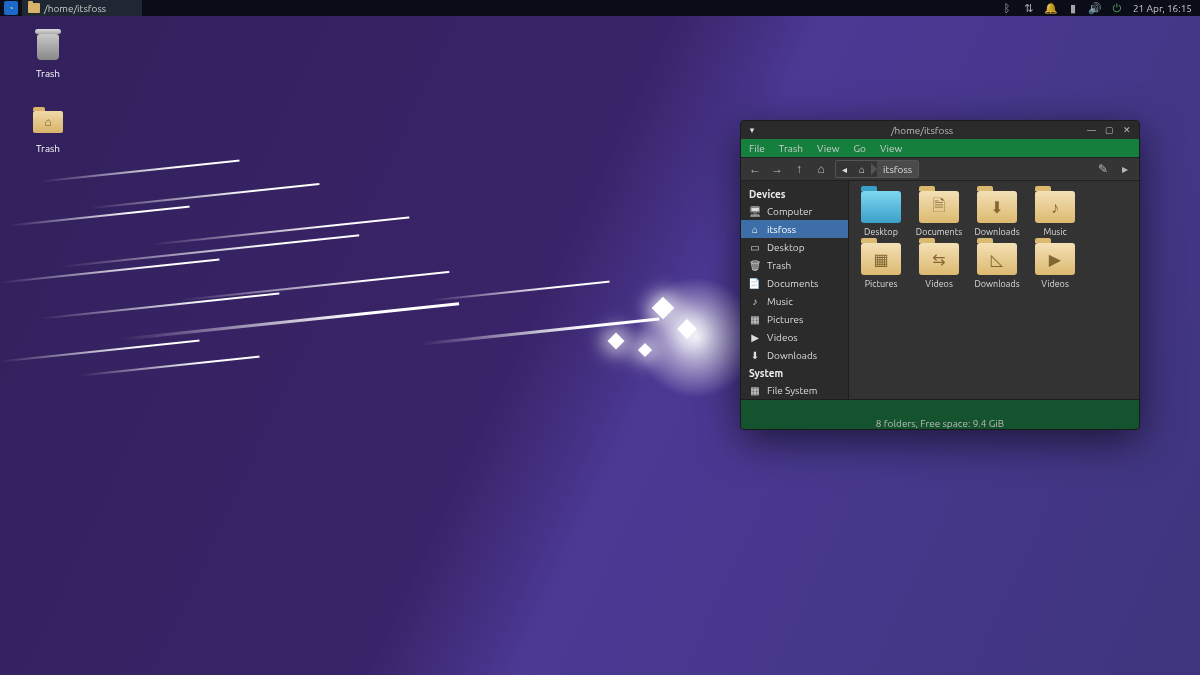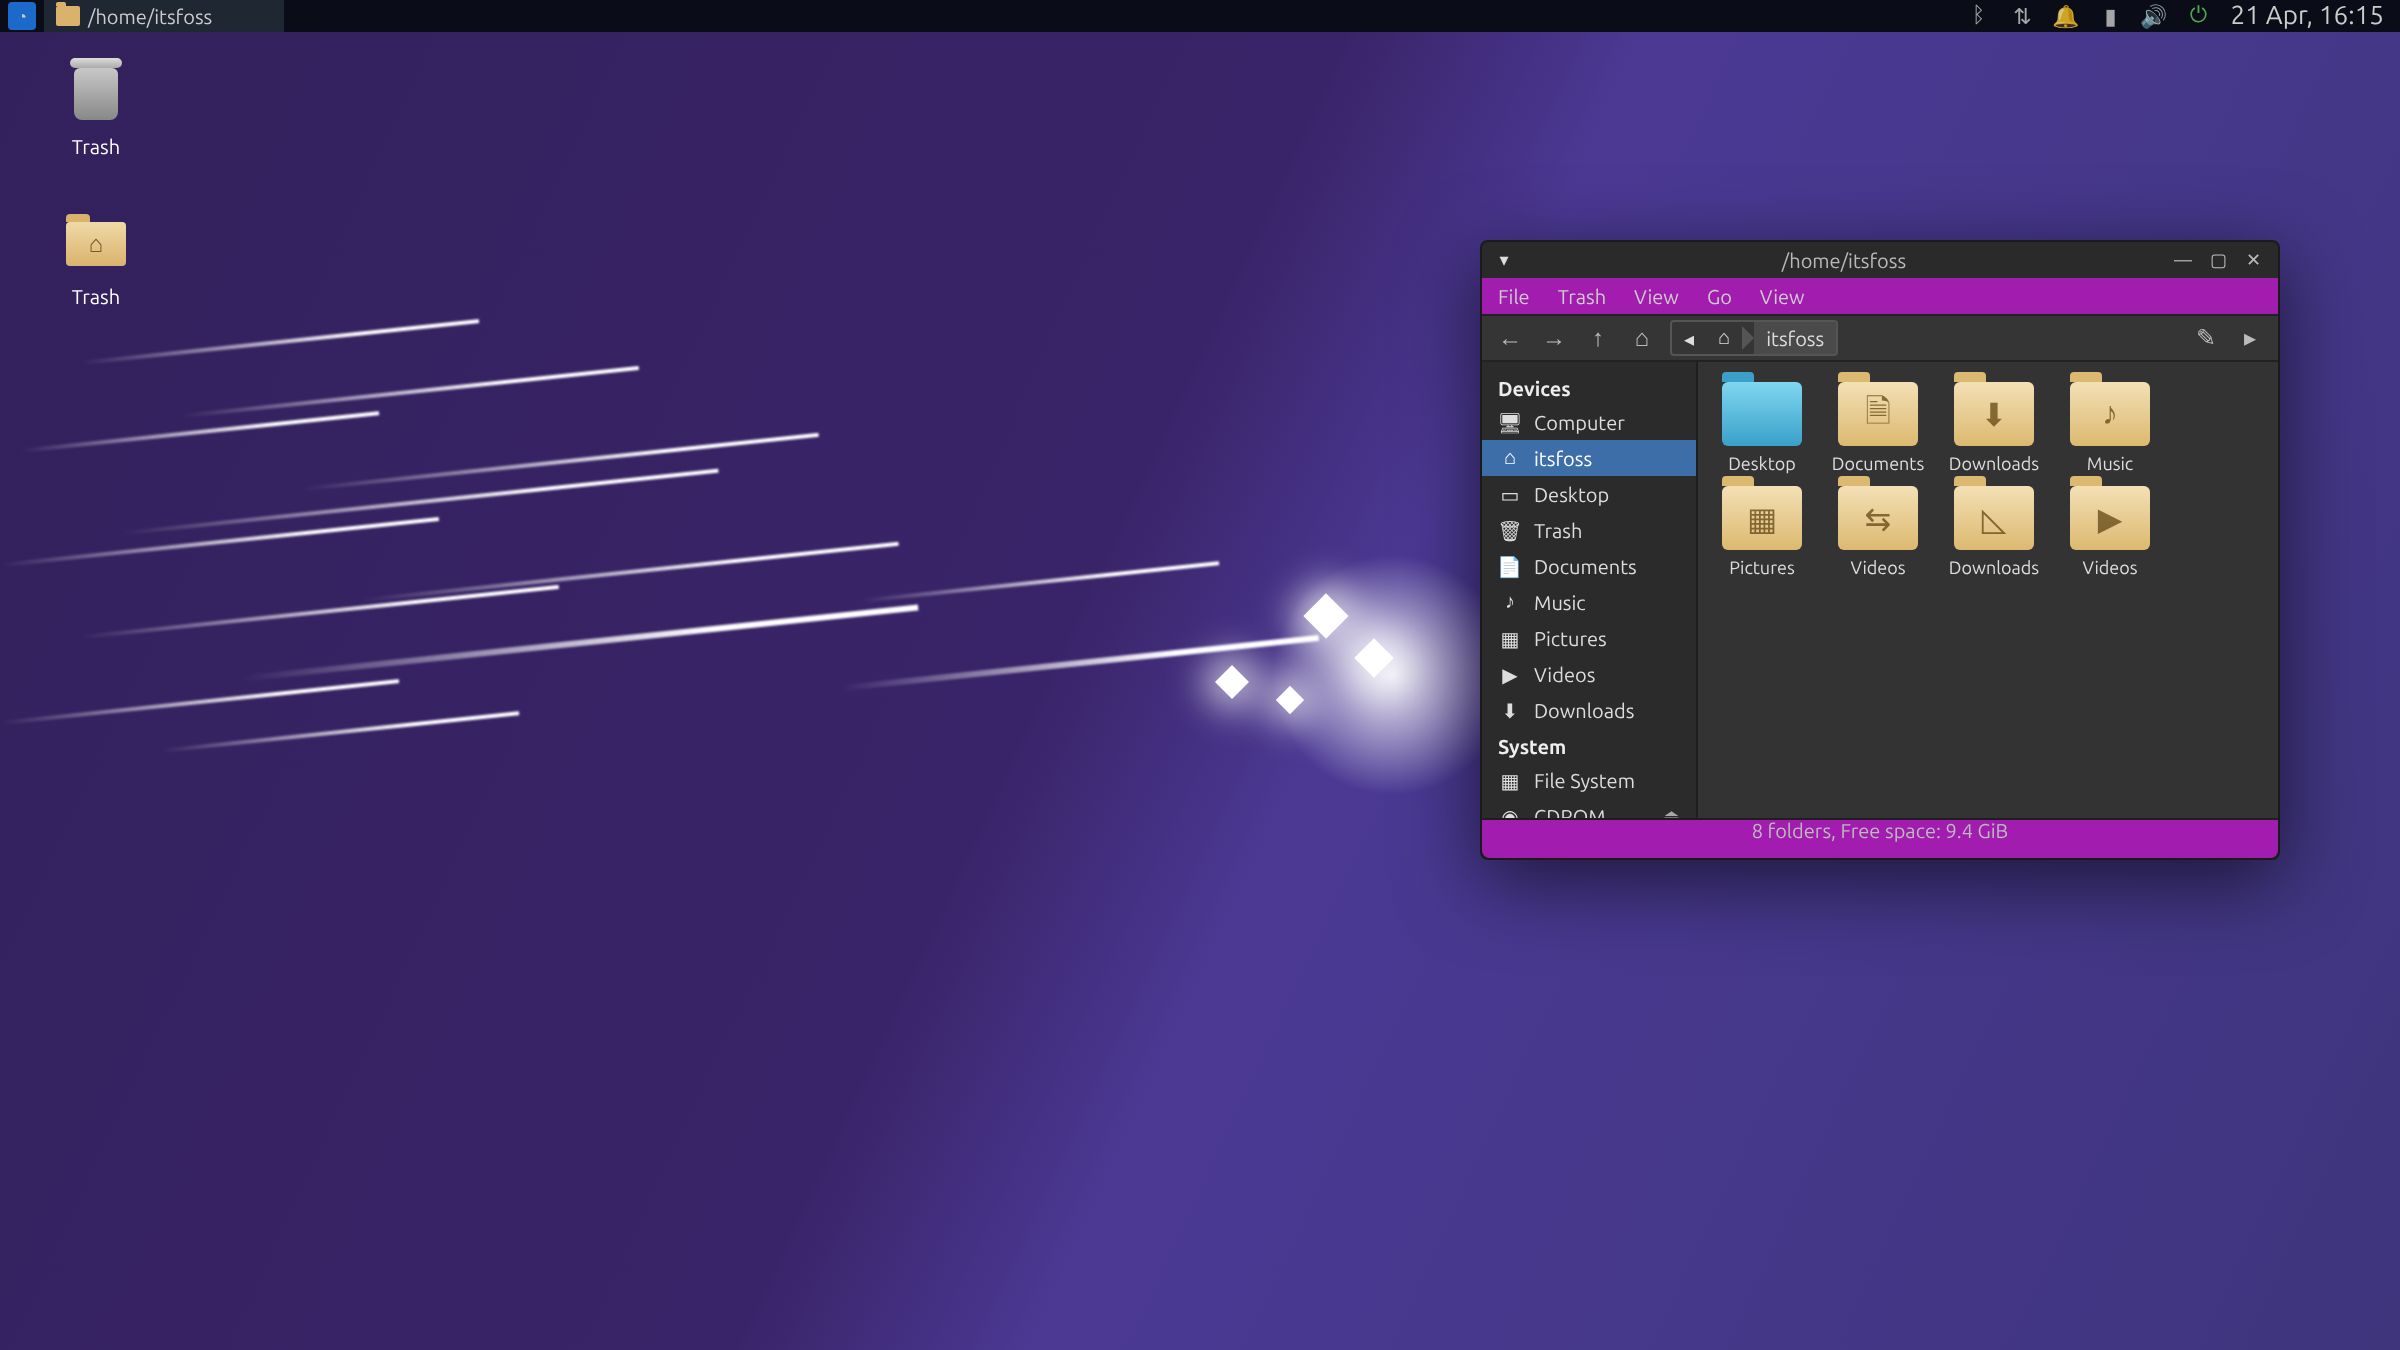--- a/index.html
+++ b/index.html
@@ -32,21 +32,21 @@
   .panel .logo { width: 14px; height: 14px; margin: 0 4px; background:#1b6ac9; border-radius:2px; display:flex; align-items:center; justify-content:center; font-size:8px;}
   .panel .task {
     display: flex; align-items: center; gap: 4px; padding: 0 6px; height: 100%;
     background: #1f2733; min-width: 120px;
   }
   .panel .task .ficon { width: 12px; height: 10px; background: #d9b36c; border-radius: 1px; position:relative;}
   .panel .task .ficon::before { content:""; position:absolute; top:-2px; left:0; width:5px; height:2px; background:#d9b36c; border-radius:1px 1px 0 0;}
   .panel .spacer { flex: 1; }
   .tray { display:flex; align-items:center; gap:10px; padding-right:8px; height:100%;}
   .tray .ic { width:12px; height:12px; opacity:.8; display:flex; align-items:center; justify-content:center; font-size:11px;}
-  .tray .clock { font-size:13px; }
+  .tray .clock { font-size:10px; }
 
   
   .dicon { position:absolute; width:60px; text-align:center; color:#fff; font-size:10px; }
   .dicon .glyph { width:34px; height:34px; margin:0 auto 4px; display:flex; align-items:center; justify-content:center; }
   .trash-can {
     width:22px; height:26px; background:linear-gradient(#c8c8c8,#888); border-radius:3px 3px 4px 4px;
     position:relative;
   }
   .trash-can::before { content:""; position:absolute; top:-5px; left:-2px; right:-2px; height:5px; background:linear-gradient(#ddd,#aaa); border-radius:3px;}
   .folder-big {
@@ -65,21 +65,21 @@
   }
   .titlebar {
     height:18px; background:#2a2a2a; display:flex; align-items:center;
     font-size:10px; padding:0 6px; gap:8px; border-radius:4px 4px 0 0;
   }
   .titlebar .wmenu { width:10px; height:10px; display:flex; align-items:center; justify-content:center; font-size:9px;}
   .titlebar .wtitle { flex:1; text-align:center; opacity:.8;}
   .titlebar .wbtn { width:10px; height:10px; font-size:9px; opacity:.8;}
   .menubar {
     height:18px; display:flex; align-items:center; gap:14px;
-    padding:0 8px; font-size:10px; color:#ccc; background:#a21caf;
+    padding:0 8px; font-size:10px; color:#ccc; background:#15803d;
   }
   .menubar span { cursor:default; }
   .toolbar {
     height:24px; background:#353535; display:flex; align-items:center;
     padding:0 6px; gap:6px; border-top:1px solid #222; border-bottom:1px solid #222;
   }
   .tbtn { width:16px; height:16px; display:flex; align-items:center; justify-content:center; font-size:12px; color:#bbb; border-radius:2px;}
   .crumb {
     display:flex; align-items:center; height:18px; border:1px solid #555;
     border-radius:2px; overflow:hidden; font-size:10px;
@@ -112,22 +112,22 @@
     width:40px; height:32px; margin:0 auto 4px; background:linear-gradient(#f3e0b5,#dcb970);
     border-radius:3px; position:relative; display:flex; align-items:center; justify-content:center;
   }
   .fitem .ficon::before{ content:""; position:absolute; top:-5px; left:0; width:16px; height:5px; background:#dcb970; border-radius:2px 2px 0 0;}
   .fitem.selected .ficon{ background:linear-gradient(#7fd7f0,#3aa0c9);}
   .fitem.selected .ficon::before{ background:#3aa0c9;}
   .fitem .mark{ font-size:16px; color:rgba(90,60,10,.7); }
   .fitem.selected .mark{ color:rgba(10,40,60,.8);}
 
   .statusbar{
-    height:20px; background:#a21caf; border-top:1px solid #1e1e1e;
-    display:flex; align-items:flex-start; justify-content:center;
+    height:30px; background:#14532d; border-top:1px solid #1e1e1e;
+    display:flex; align-items:flex-end; justify-content:center;
     font-size:10px; color:#bbb; border-radius:0 0 4px 4px;
   }
 </style>
 </head>
 <body>
 
 <div class="wallpaper">
 
   <div class="streak" style="top:170px; left:40px;  width:200px;"></div>
   <div class="streak" style="top:195px; left:90px;  width:230px;"></div>

